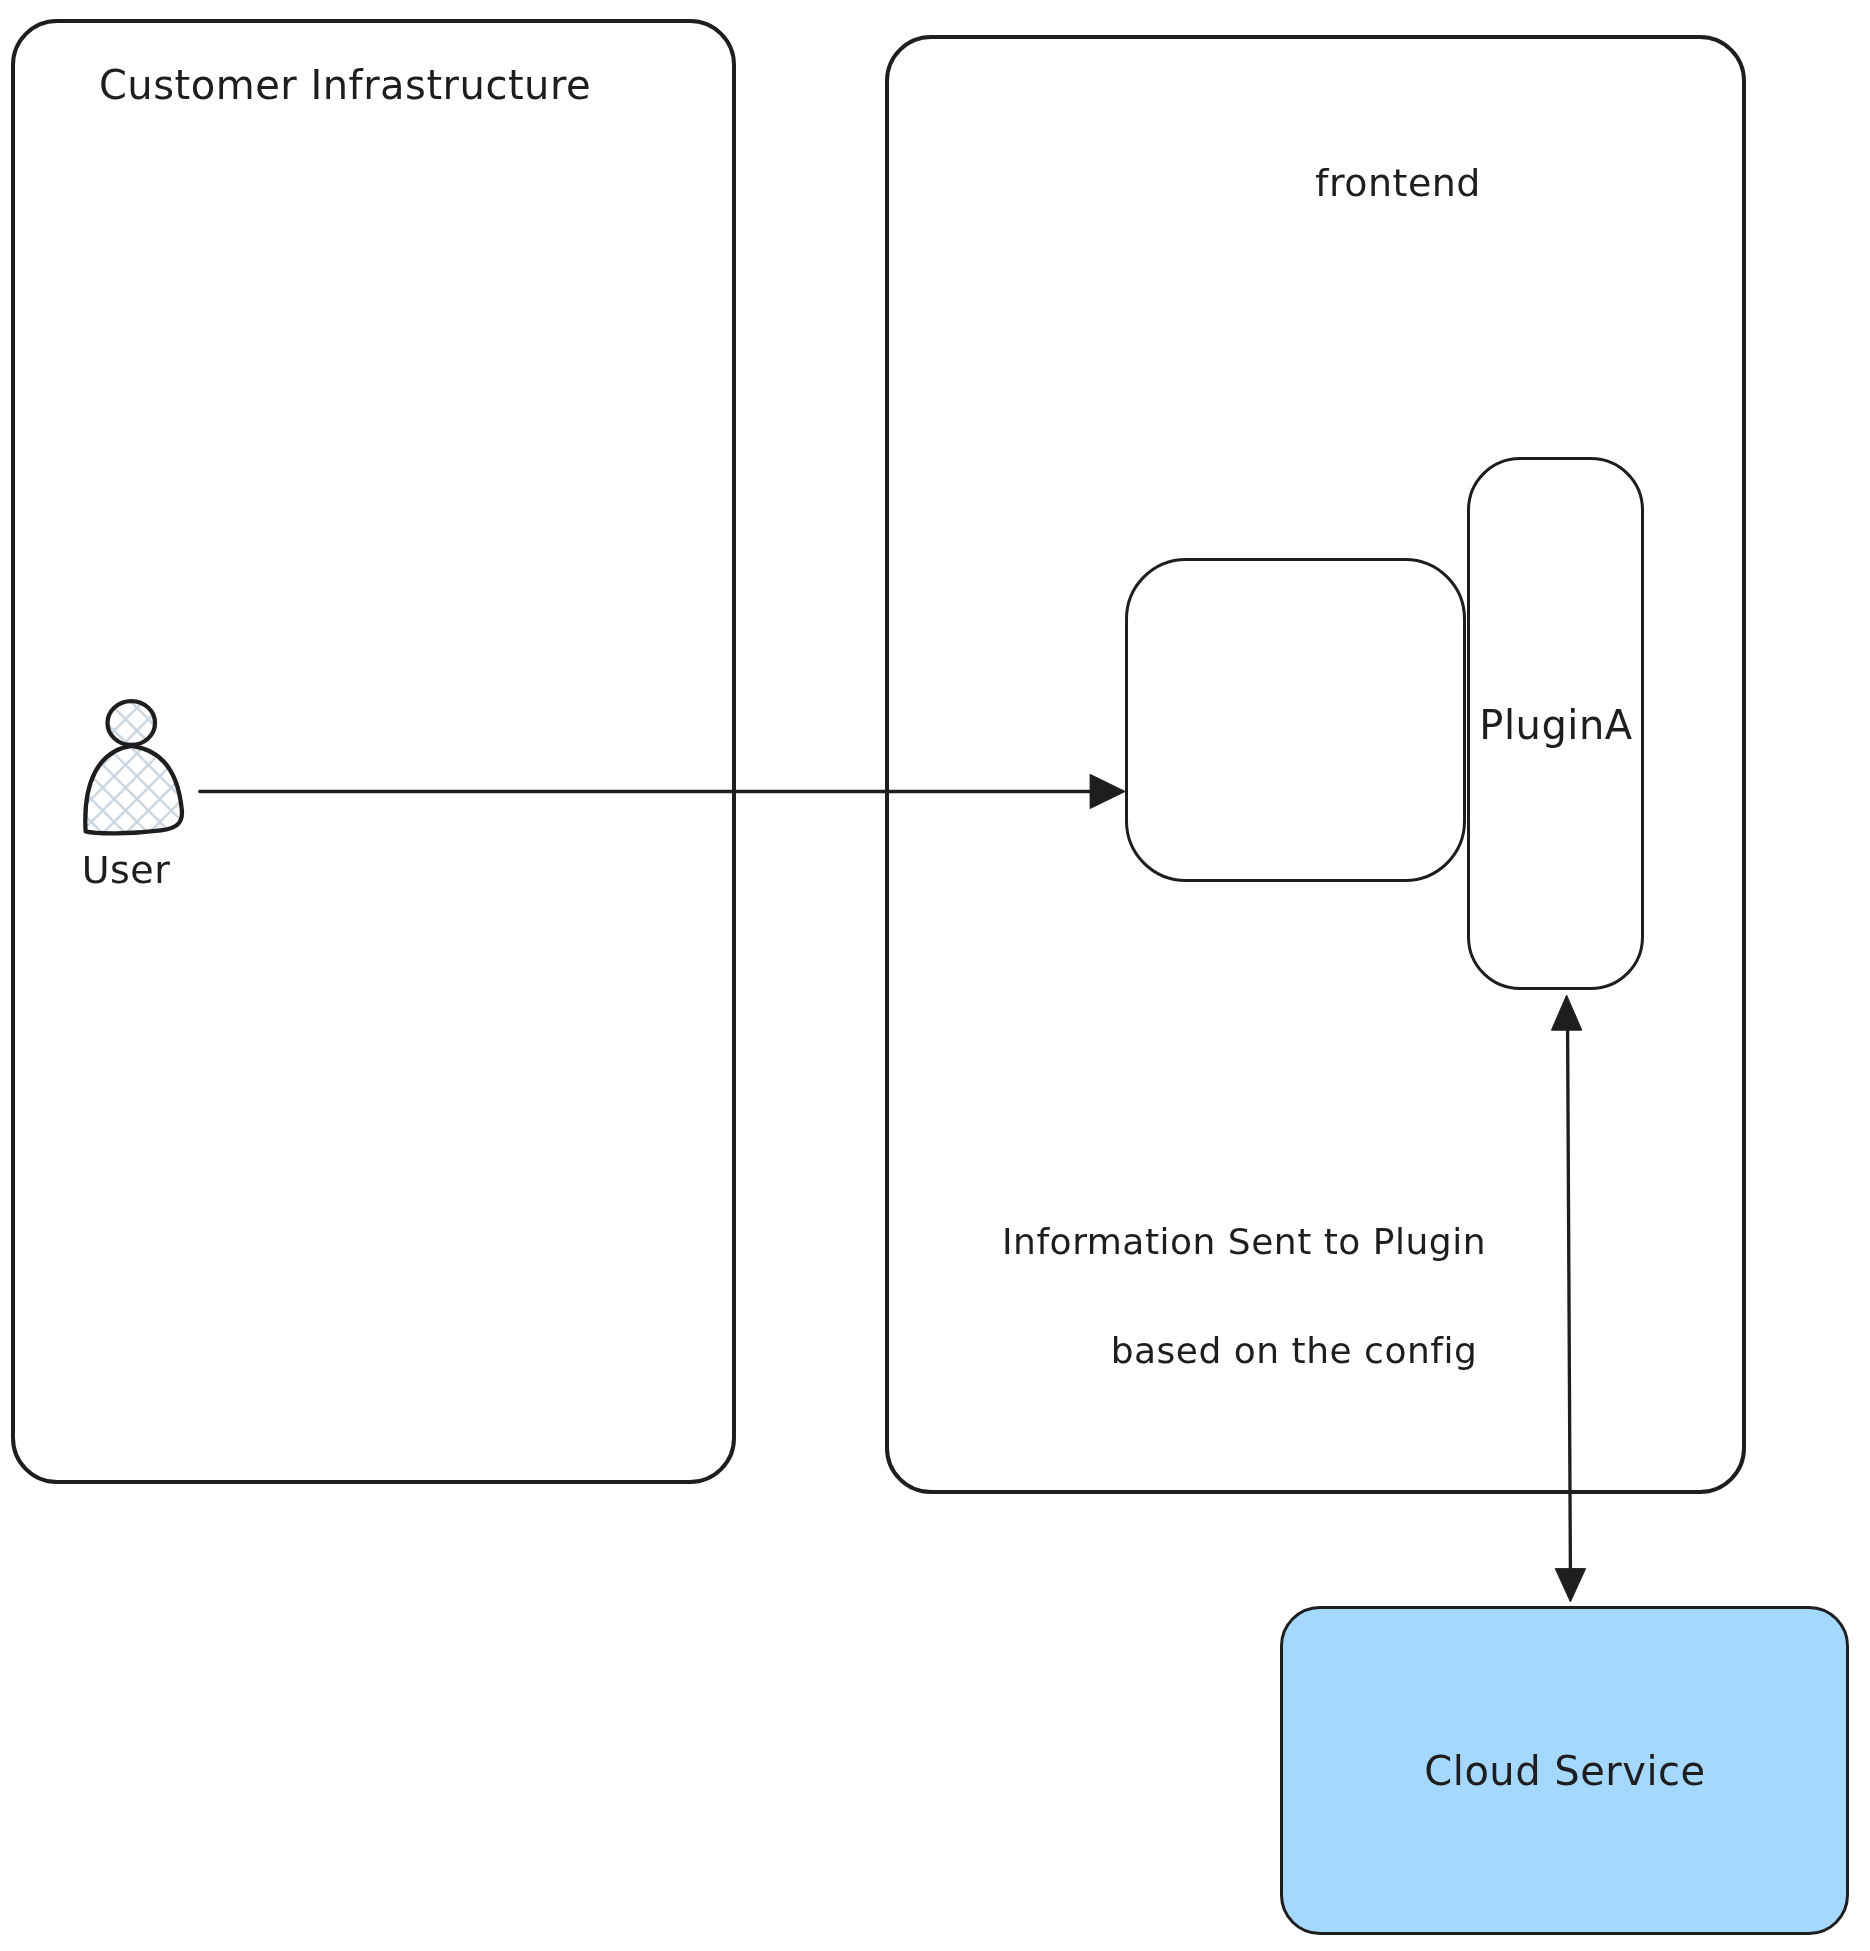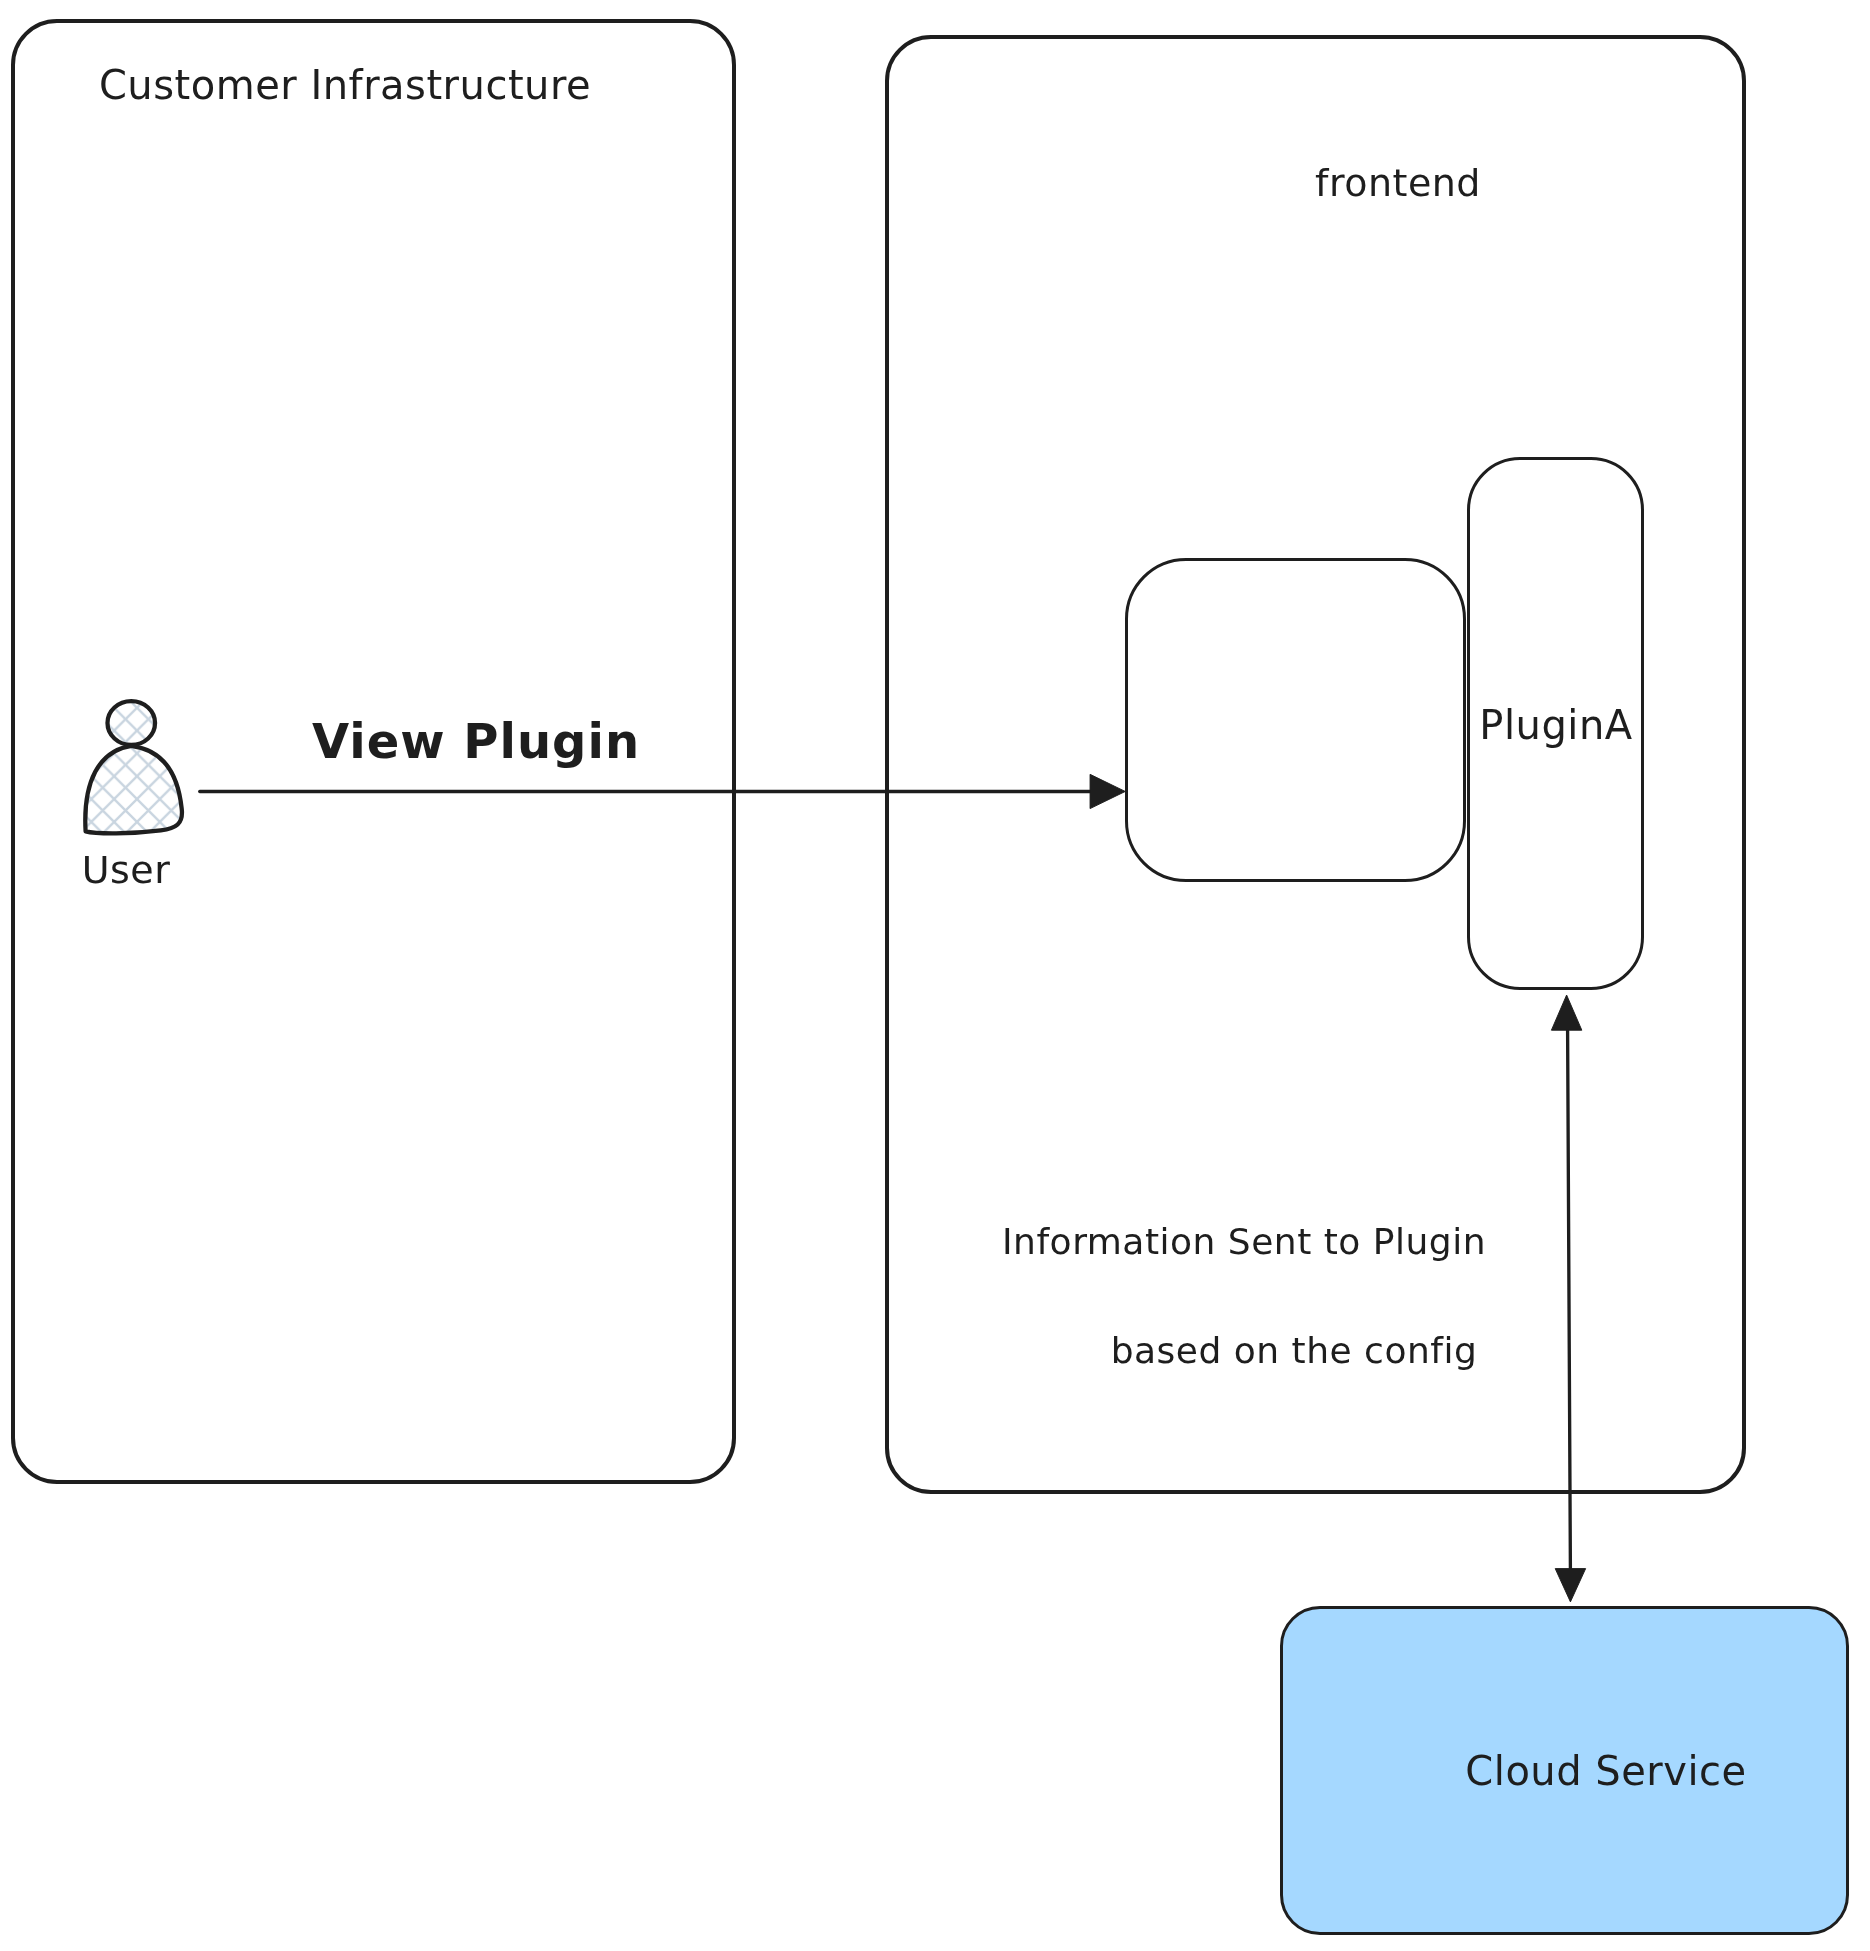--- a/index.html
+++ b/index.html
@@ -52,21 +52,21 @@
 
   <div class="box container-box" style="left:885px;top:35px;width:861px;height:1459px;"></div>
   <div class="label small" style="left:1398px;top:184px;">frontend</div>
 
   <div class="box node-box" style="left:1467px;top:457px;width:177px;height:533px;border-radius:53px;"></div>
 
   <div class="box node-box" style="left:1125px;top:558px;width:341px;height:324px;border-radius:61px;"></div>
   <div class="label" style="left:1556px;top:725px;">PluginA</div>
 
   <div class="box" style="left:1280px;top:1606px;width:569px;height:329px;border-radius:40px;border-width:3.8px;background:var(--cloud-fill);"></div>
-  <div class="label" style="left:1565px;top:1771px;margin-left:41px;">Cloud Service</div>
+  <div class="label" style="left:1565px;top:1771px;">Cloud Service</div>
 
   <svg class="overlay" width="1871" height="1952" viewBox="0 0 1967 2052">
     <defs>
       <pattern id="crosshatch" width="24" height="24" patternUnits="userSpaceOnUse">
         <path d="M0 24 L24 0 M-6 6 L6 -6 M18 30 L30 18" stroke="var(--hatch)" stroke-width="2.5" fill="none"></path>
         <path d="M0 0 L24 24 M18 -6 L30 6 M-6 18 L6 30" stroke="var(--hatch)" stroke-width="2.5" fill="none"></path>
       </pattern>
     </defs>
 
     <g>
@@ -83,21 +83,20 @@
       <polygon points="1183,832 1146,814 1146,850" class="arrow-head"></polygon>
     </g>
 
     <g>
       <line x1="1648" y1="1078" x2="1651" y2="1654" class="arrow-line" stroke-width="3"></line>
       <polygon points="1647,1046 1631,1083 1663,1083" class="arrow-head"></polygon>
       <polygon points="1651,1684 1635,1649 1667,1649" class="arrow-head"></polygon>
     </g>
   </svg>
 
-  <div class="label big" style="left:476px;top:742px;">View Plugin</div>
 
   <div>
     <div class="label" style="left:1244px;top:1242px;font-size:36px;">Information Sent to Plugin</div>
     <div class="label" style="left:1294px;top:1351px;font-size:36px;">based on the config</div>
   </div>
 
   <div class="label small" style="left:126px;top:871px;">User</div>
 
 </div>
 

